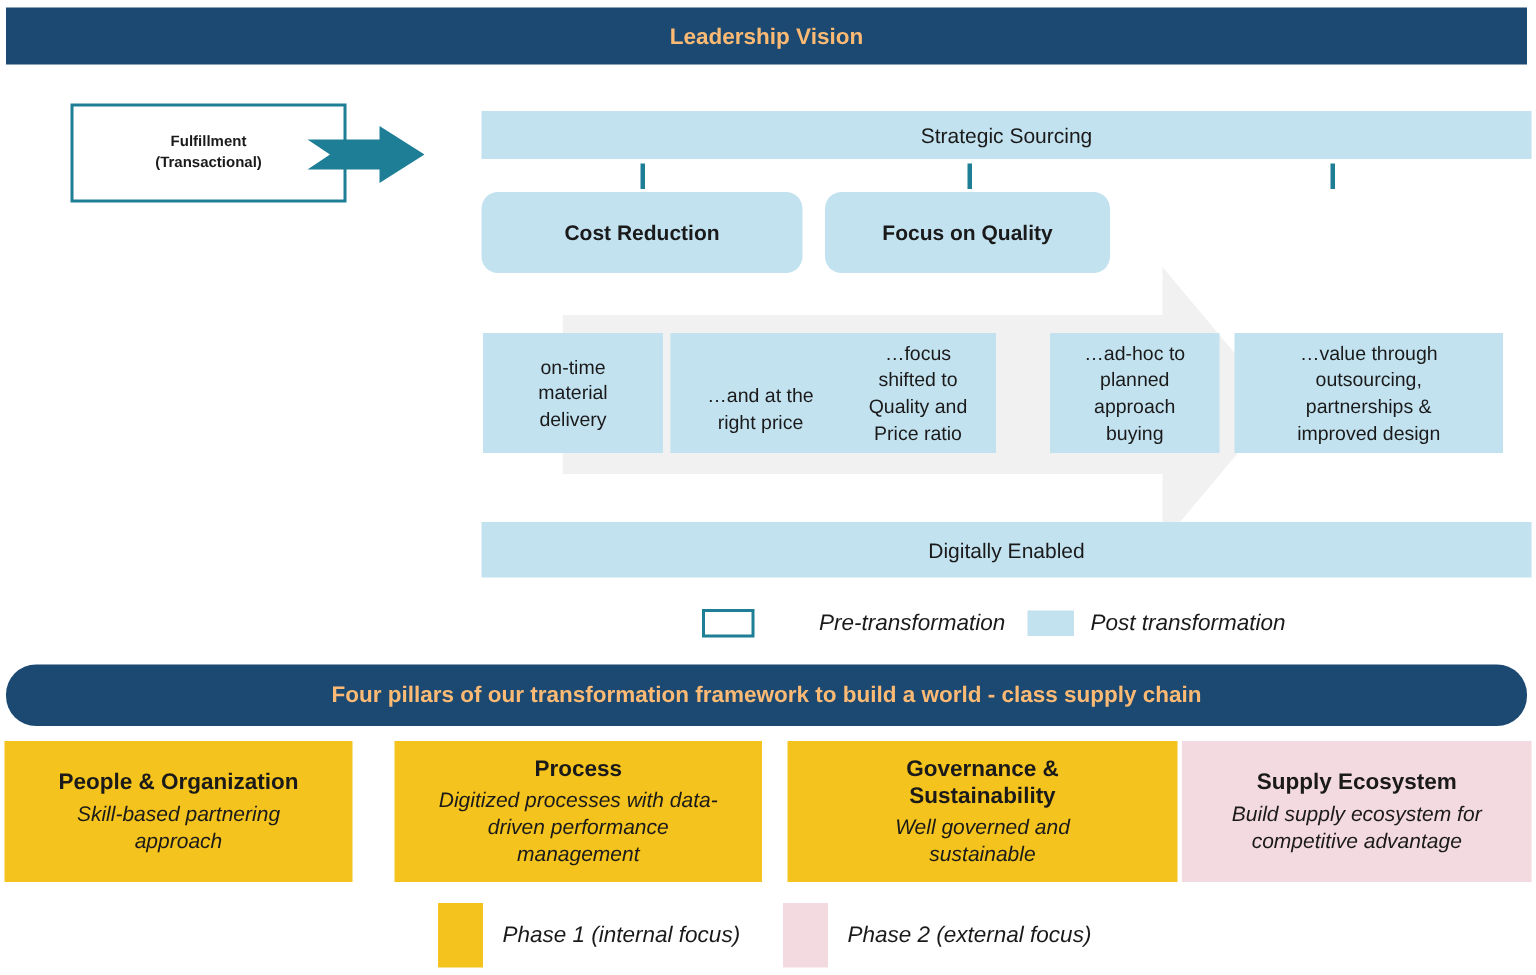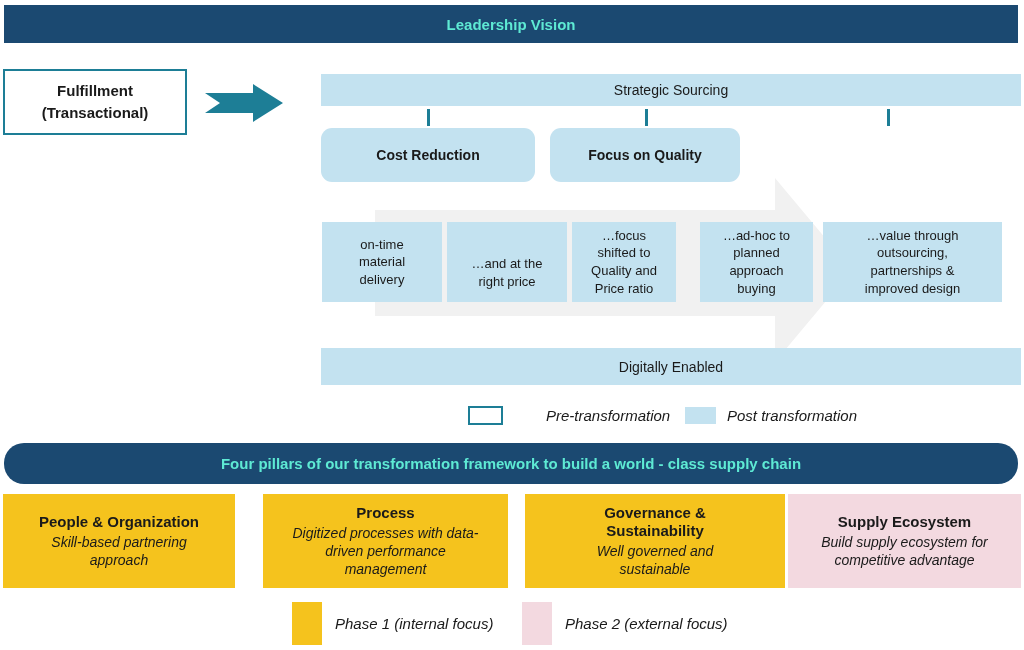--- a/index.html
+++ b/index.html
@@ -2,32 +2,32 @@
 <html><head>
 <meta charset="utf-8">
 <style>
   html,body{margin:0;padding:0;background:#ffffff;}
   .canvas{
     position:relative;width:1024px;height:650px;background:#ffffff;
     font-family:"Liberation Sans",sans-serif;color:#1a1a1a;overflow:hidden;
   }
   .abs{position:absolute;}
   .banner{
-    background:#1B4971;color:#5eead4;font-weight:bold;font-size:15px;
+    background:#1B4971;color:#fdba74;font-weight:bold;font-size:15px;
     display:flex;align-items:center;justify-content:center;text-align:center;
   }
   .bluebox{
     background:#C3E2F0;display:flex;align-items:center;justify-content:center;
     text-align:center;
   }
   .bold{font-weight:normal;}
   .fulfillment{
-    background:#ffffff;border:2px solid #1D7E96;font-weight:bold;font-size:15px;
+    background:#ffffff;border:2px solid #1D7E96;font-weight:bold;font-size:10px;
     display:flex;flex-direction:column;align-items:center;justify-content:center;
-    text-align:center;line-height:1.45;
+    text-align:center;line-height:1.45;margin-left:44px;
   }
   .tick{background:#1D7E96;width:3px;height:17px;top:109px;}
   .cat{top:128px;height:54px;font-weight:bold;font-size:14px;border-radius:11px;}
   .detail{top:222px;height:80px;font-size:13px;line-height:1.35;}
   .legend-row{display:flex;align-items:center;font-style:italic;font-size:15px;}
   .swatch-pre{width:31px;height:15px;background:#ffffff;border:2px solid #1D7E96;margin-right:11px;}
   .swatch-post{width:31px;height:17px;background:#C3E2F0;margin-right:11px;}
   .swatch-phase1{width:30px;height:43px;background:#F5C31D;margin-right:13px;}
   .swatch-phase2{width:30px;height:43px;background:#F3D9E0;margin-right:13px;}
   .pillar{
@@ -85,21 +85,21 @@
   <div class="abs bluebox cat" style="left:550px;width:190px;">
     <span>Focus on Quality</span>
   </div>
 
   <div class="abs bluebox detail" style="left:322px;width:120px;padding:0;">
     <span style="max-width:68px;">on-time material delivery</span>
   </div>
   <div class="abs bluebox detail" style="left:447px;width:120px;">
     <span style="max-width:92px;margin-top:21px;">…and at the right price</span>
   </div>
-  <div class="abs bluebox detail" style="left:572px;width:104px;justify-content:center;">
+  <div class="abs bluebox detail" style="left:560px;width:104px;justify-content:center;">
     <span style="max-width:78px;">…focus shifted to Quality and Price ratio</span>
   </div>
   <div class="abs bluebox detail" style="left:700px;width:113px;">
     <span style="max-width:68px;">…ad-hoc to planned approach buying</span>
   </div>
   <div class="abs bluebox detail" style="left:823px;width:179px;">
     <span style="max-width:112px;">…value through outsourcing, partnerships &amp; improved design</span>
   </div>
 
   <div class="abs bluebox bold" style="left:321px;top:348px;width:700px;height:37px;font-size:14px;">

